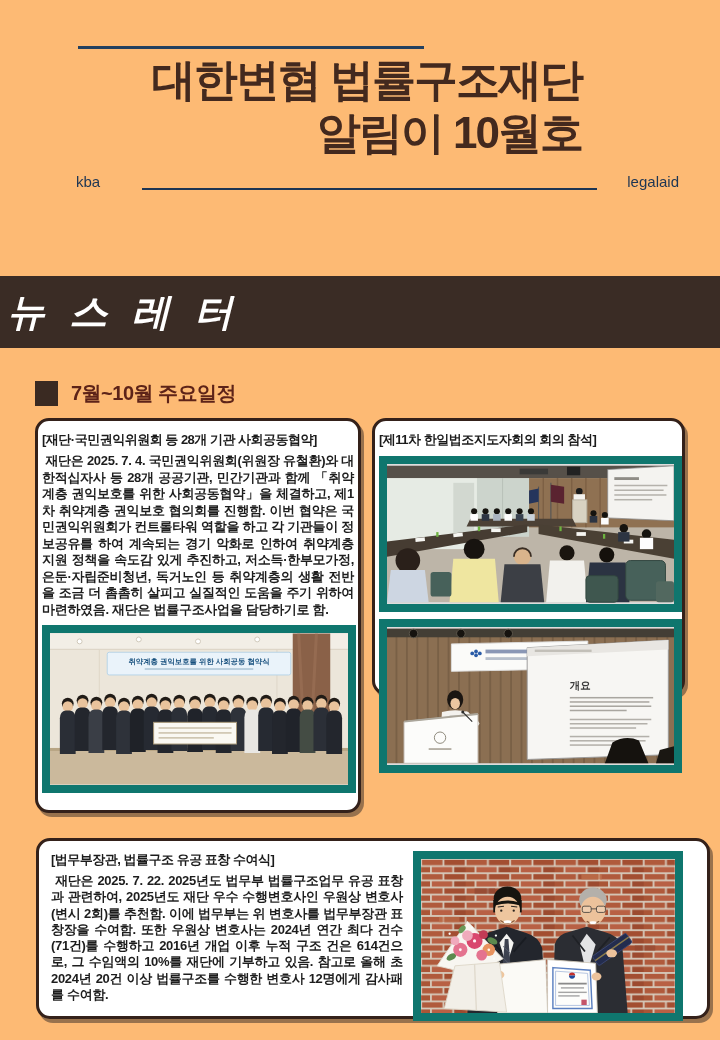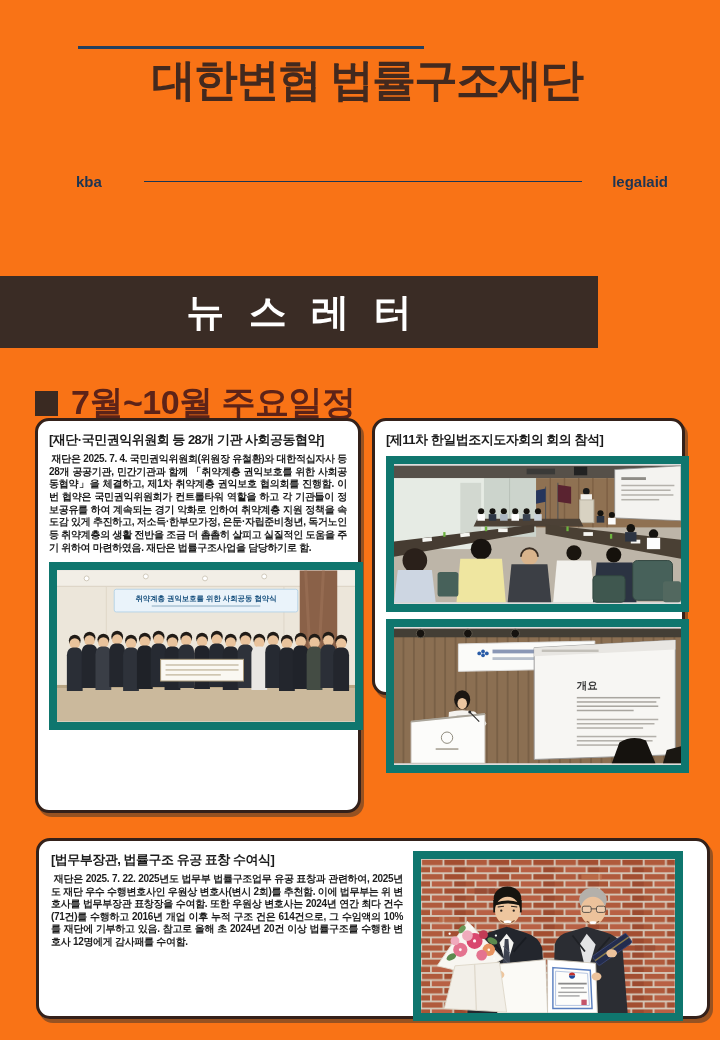--- a/index.html
+++ b/index.html
@@ -1,58 +1,59 @@
 <!DOCTYPE html>
 <html><head>
 <meta charset="utf-8">
 <style>
   html,body{margin:0;padding:0;background:#ffffff;}
-  .page{position:relative;width:720px;height:1040px;background:#f97316;overflow:hidden;
+  .page{position:relative;width:720px;height:1040px;background:#fdba74;overflow:hidden;
         font-family:"Liberation Sans","DejaVu Sans",sans-serif;}
   
   .top-rule{position:absolute;left:78px;top:46px;width:346px;height:2.5px;background:#23405f;}
   .m-title{position:absolute;left:60px;right:138px;top:54px;text-align:right;
            font-weight:900;color:#43291e;font-size:44px;line-height:1.2;letter-spacing:-2px;}
-  .tag-row{position:absolute;left:76px;right:52px;top:173px;display:flex;align-items:center;
-           color:#1d3553;font-size:15px;font-weight:700;}
+  .tag-row{position:absolute;left:76px;right:41px;top:173px;display:flex;align-items:flex-end;
+           color:#1d3553;font-size:15px;font-weight:400;}
   .tag-row .rule{flex:1;height:1.7px;background:#1d3553;margin:0 30px 0 42px;}
   
-  .banner{position:absolute;left:0;top:276px;width:598px;height:72px;background:#3a2c25;
-          display:flex;align-items:center;justify-content:center;}
+  .banner{position:absolute;left:0;top:276px;width:720px;height:72px;background:#3a2c25;
+          display:flex;align-items:center;font-style:italic;}
   .banner span{color:#ffffff;font-size:38px;font-weight:900;letter-spacing:7px;padding-left:7px;}
   
   .sec-head{position:absolute;left:35px;top:380px;display:flex;align-items:center;gap:13px;}
   .sec-head .sq{width:23px;height:25px;background:#3a2a22;}
-  .sec-head h2{margin:0;font-size:34px;font-weight:900;color:#5d2318;letter-spacing:-0.5px;}
+  .sec-head h2{margin:0;font-size:20px;font-weight:900;color:#5d2318;letter-spacing:-0.5px;}
   
   .box{position:absolute;background:#fff;border:3px solid #34211a;border-radius:14px;
-       box-shadow:3px 4px 0 rgba(70,55,45,.55);box-sizing:border-box;padding:8px 11px;}
+       box-shadow:3px 4px 0 rgba(70,55,45,.55);box-sizing:border-box;padding:8px 4px;}
   .box-left{left:35px;top:418px;width:326px;height:395px;}
   .box-right{left:372px;top:418px;width:313px;height:277px;}
   .box-bottom{left:36px;top:838px;width:674px;height:181px;display:flex;gap:10px;padding:8px 12px;}
   .box h3{margin:2px 0 4px;font-size:13px;font-weight:800;color:#1b1b1b;
           letter-spacing:-0.5px;white-space:nowrap;overflow:hidden;}
-  .box p{margin:0;font-size:10px;font-weight:700;color:#1d1d1d;line-height:1.27;
+  .box p{margin:0;font-size:13px;font-weight:700;color:#1d1d1d;line-height:1.27;
          text-align:justify;white-space:pre-wrap;letter-spacing:-0.3px;}
   .box-bottom p{line-height:1.25;}
   .col-text{flex:0 0 352px;}
   figure.photo{margin:7px auto 0;border:8px solid #0f766e;display:block;padding:0;
                line-height:0;background:#ddd;}
   .box-bottom figure.photo{margin:2px 0 0;align-self:flex-start;}
   svg{display:block;}
 </style>
 </head>
 <body>
 
 <div class="page">
 
   <header>
     <div class="top-rule"></div>
     <h1 class="m-title" style="margin:0;">
       <span>대한변협 법률구조재단</span><br>
+      <span>알림이 10월호</span>
     </h1>
     <div class="tag-row">
       <span>kba</span>
       <span class="rule"></span>
       <span>legalaid</span>
     </div>
   </header>
 
   <div class="banner">
     <span>뉴 스 레 터</span>

